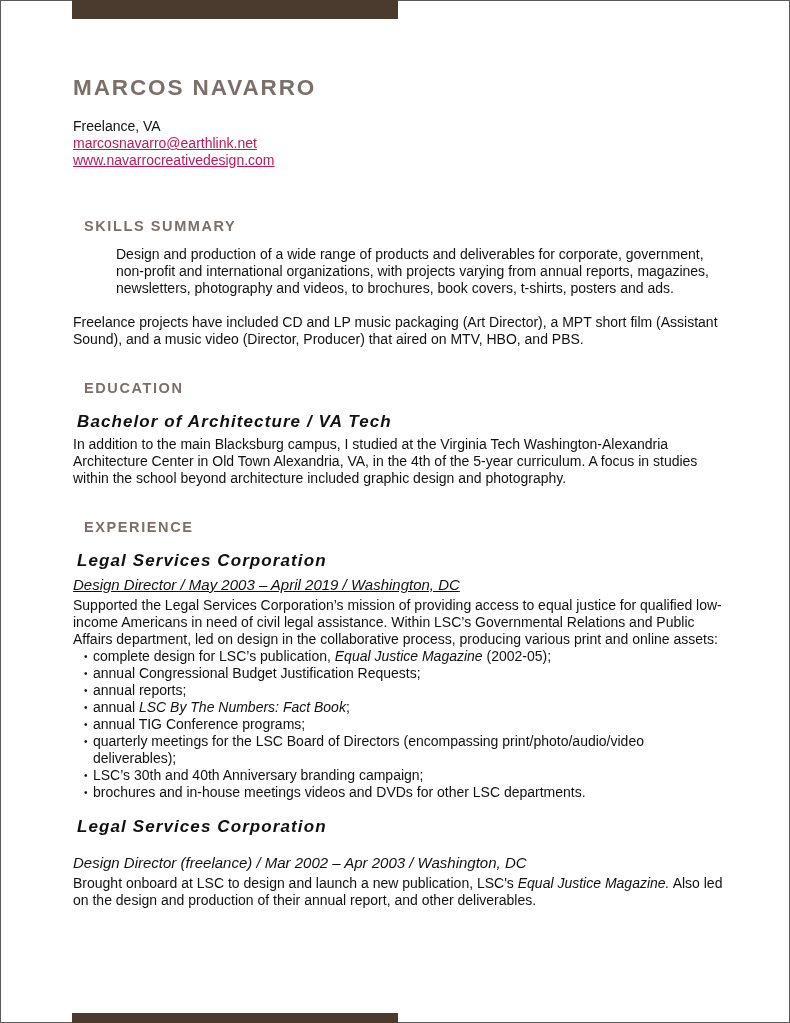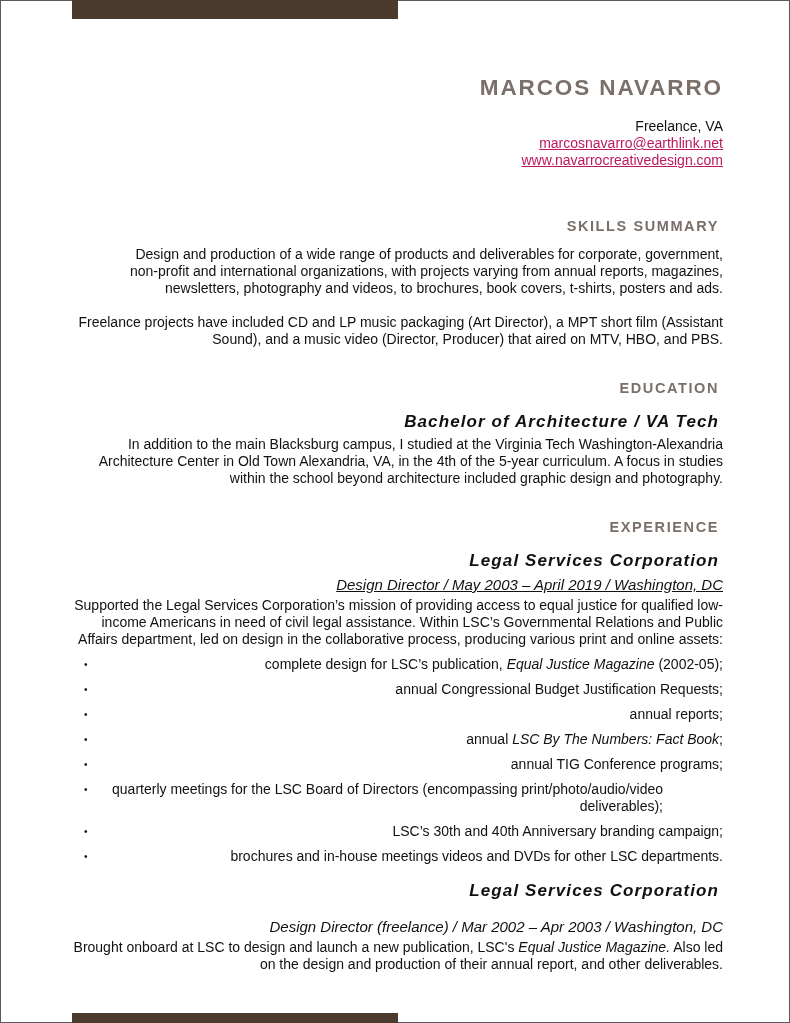--- a/index.html
+++ b/index.html
@@ -7,39 +7,39 @@
     width: 790px; height: 1023px; position: relative; overflow: hidden;
     font-family: "Liberation Sans", sans-serif; color: #111;
   }
   .frame {
     position: absolute; left: 0; top: 0; width: 788px; height: 1021px;
     border: 1px solid #5a5a5a; border-bottom-width: 2px; box-sizing: content-box;
   }
   .bar { position: absolute; left: 72px; width: 326px; background: #4b3b2f; }
   .bar.top { top: 0; height: 19px; }
   .bar.bottom { top: 1013px; height: 10px; }
-  .content { position: absolute; left: 73px; top: 74px; width: 650px; text-align: right; }
+  .content { position: absolute; left: 73px; top: 74px; width: 650px; }
   .name {
     font-size: 22.5px; font-weight: bold; color: #7a6f69; letter-spacing: 1.9px;
     margin: 0; line-height: 28px;
   }
   .contact { margin-top: 16px; font-size: 14px; line-height: 17px; }
   .contact a { color: #be185d; text-decoration: underline; display: block; }
   .section-title {
     font-size: 14.5px; font-weight: bold; color: #7a6f69; letter-spacing: 1.6px;
-    margin: 4px; line-height: 18px;
+    margin: 11px; line-height: 18px;
   }
   p { margin: 0; font-size: 14px; line-height: 17px; }
   .entry-title {
     font-size: 17px; font-weight: bold; font-style: italic; letter-spacing: 1.1px;
     line-height: 21px; margin: 4px;
   }
   .entry-sub { font-size: 15px; font-style: italic; line-height: 19px; margin: 0; }
   ul { list-style: none; margin: 0; padding: 0 0 0 8px; font-size: 14px; line-height: 17px; }
-  ul li { position: relative; padding-left: 12px; margin-top: 8px; }
+  ul li { position: relative; padding-left: 12px; }
   ul li::before { content: "•"; position: absolute; left: 3px; top: 0; font-size: 10px; }
   em { font-style: italic; }
 </style>
 </head>
 <body>
 
 <div class="frame"></div>
 <div class="bar top"></div>
 <div class="bar bottom"></div>
 

